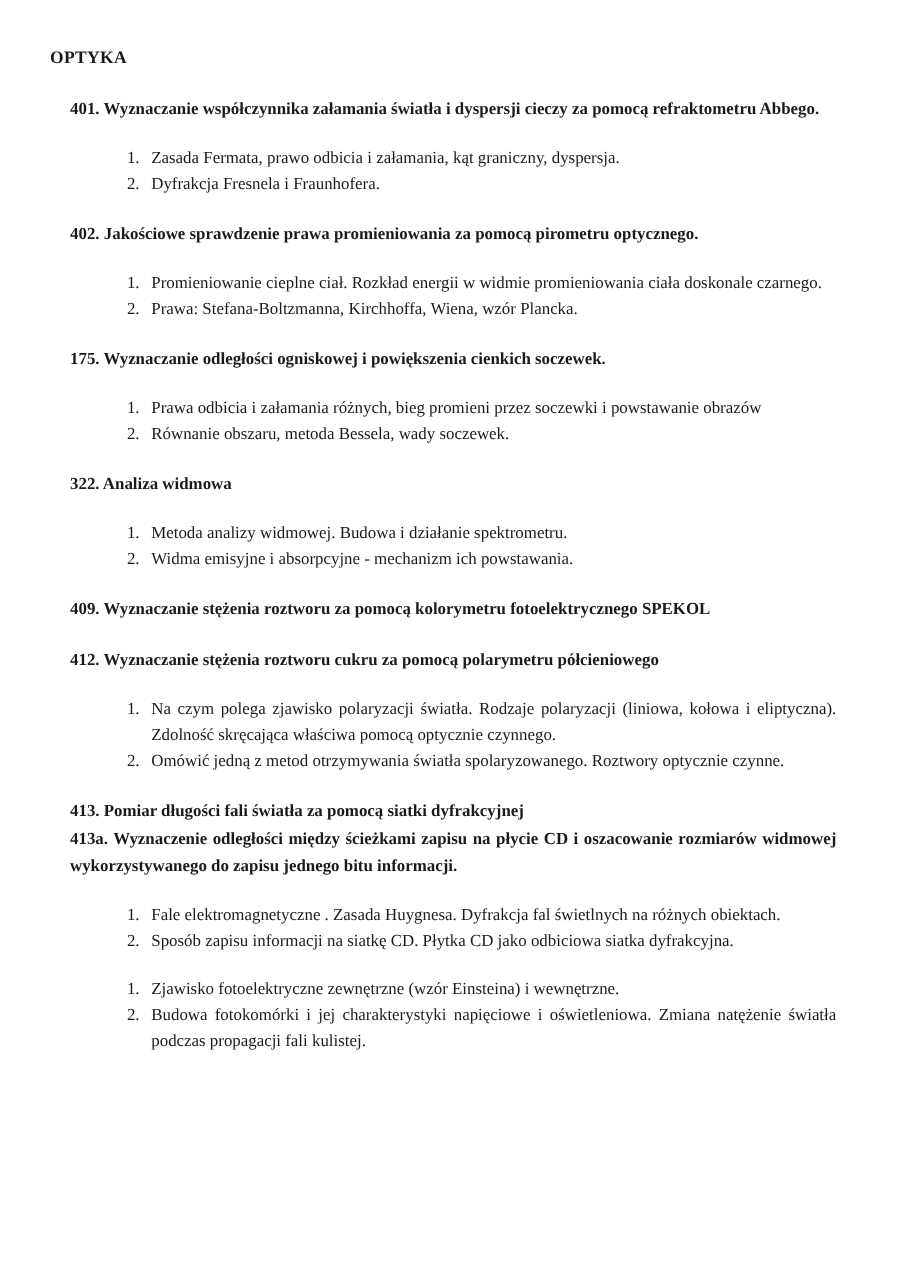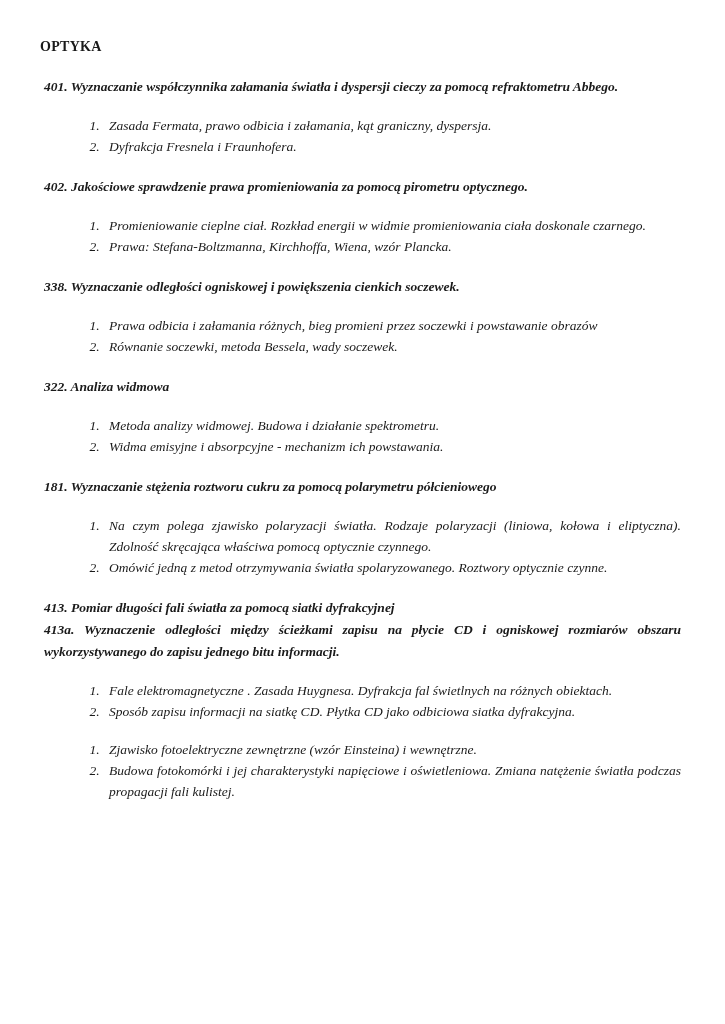--- a/index.html
+++ b/index.html
@@ -22,22 +22,21 @@
     overflow: hidden;
   }
   .doc-title {
     font-size: 14px;
     font-weight: bold;
     margin: 0;
     line-height: 21px;
     letter-spacing: 0.3px;
   }
   .section {
-    margin: 4px;
-    font-style: italic;
+    margin: 16px;
   }
   .sec-heading {
     font-size: 13.5px;
     font-weight: bold;
     margin: 19px 0 0 0;
     line-height: 22px;
     text-align: justify;
   }
   .sec-heading .h-line {
     display: block;
@@ -82,55 +81,58 @@
       <span class="h-line">402. Jakościowe sprawdzenie prawa promieniowania za pomocą pirometru optycznego.</span>
     </h2>
     <ol class="topic-list">
       <li>Promieniowanie cieplne ciał. Rozkład energii w widmie promieniowania ciała doskonale czarnego.</li>
       <li>Prawa: Stefana-Boltzmanna, Kirchhoffa, Wiena, wzór Plancka.</li>
     </ol>
   </section>
 
   <section class="section">
     <h2 class="sec-heading">
-      <span class="h-line">338. Wyznaczanie odległości ogniskowej i powiększenia cienkich soczewek.</span>
+      <span class="h-line">175. Wyznaczanie odległości ogniskowej i powiększenia cienkich soczewek.</span>
     </h2>
     <ol class="topic-list">
       <li>Prawa odbicia i załamania różnych, bieg promieni przez soczewki i powstawanie obrazów</li>
-      <li>Równanie soczewki, metoda Bessela, wady soczewek.</li>
+      <li>Równanie obszaru, metoda Bessela, wady soczewek.</li>
     </ol>
   </section>
 
   <section class="section">
     <h2 class="sec-heading">
       <span class="h-line">322. Analiza widmowa</span>
     </h2>
     <ol class="topic-list">
       <li>Metoda analizy widmowej. Budowa i działanie spektrometru.</li>
       <li>Widma emisyjne i absorpcyjne - mechanizm ich powstawania.</li>
     </ol>
   </section>
 
   <section class="section">
+    <h2 class="sec-heading">
+      <span class="h-line">409. Wyznaczanie stężenia roztworu za pomocą kolorymetru fotoelektrycznego SPEKOL</span>
+    </h2>
   </section>
 
   <section class="section">
     <h2 class="sec-heading">
-      <span class="h-line">181. Wyznaczanie stężenia roztworu cukru za pomocą polarymetru półcieniowego</span>
+      <span class="h-line">412. Wyznaczanie stężenia roztworu cukru za pomocą polarymetru półcieniowego</span>
     </h2>
     <ol class="topic-list">
       <li>Na czym polega zjawisko polaryzacji światła. Rodzaje polaryzacji (liniowa, kołowa i eliptyczna). Zdolność skręcająca właściwa pomocą optycznie czynnego.</li>
       <li>Omówić jedną z metod otrzymywania światła spolaryzowanego. Roztwory optycznie czynne.</li>
     </ol>
   </section>
 
   <section class="section">
     <h2 class="sec-heading">
       <span class="h-line">413. Pomiar długości fali światła za pomocą siatki dyfrakcyjnej</span>
-      <span class="h-line">413a. Wyznaczenie odległości między ścieżkami zapisu na płycie CD i ogniskowej rozmiarów obszaru wykorzystywanego do zapisu jednego bitu informacji.</span>
+      <span class="h-line">413a. Wyznaczenie odległości między ścieżkami zapisu na płycie CD i oszacowanie rozmiarów widmowej wykorzystywanego do zapisu jednego bitu informacji.</span>
     </h2>
     <ol class="topic-list">
       <li>Fale elektromagnetyczne . Zasada Huygnesa. Dyfrakcja fal świetlnych na różnych obiektach.</li>
       <li>Sposób zapisu informacji na siatkę CD. Płytka CD jako odbiciowa siatka dyfrakcyjna.</li>
     </ol>
   </section>
 
   <section class="section">
     <ol class="topic-list">
       <li>Zjawisko fotoelektryczne zewnętrzne (wzór Einsteina) i wewnętrzne.</li>

